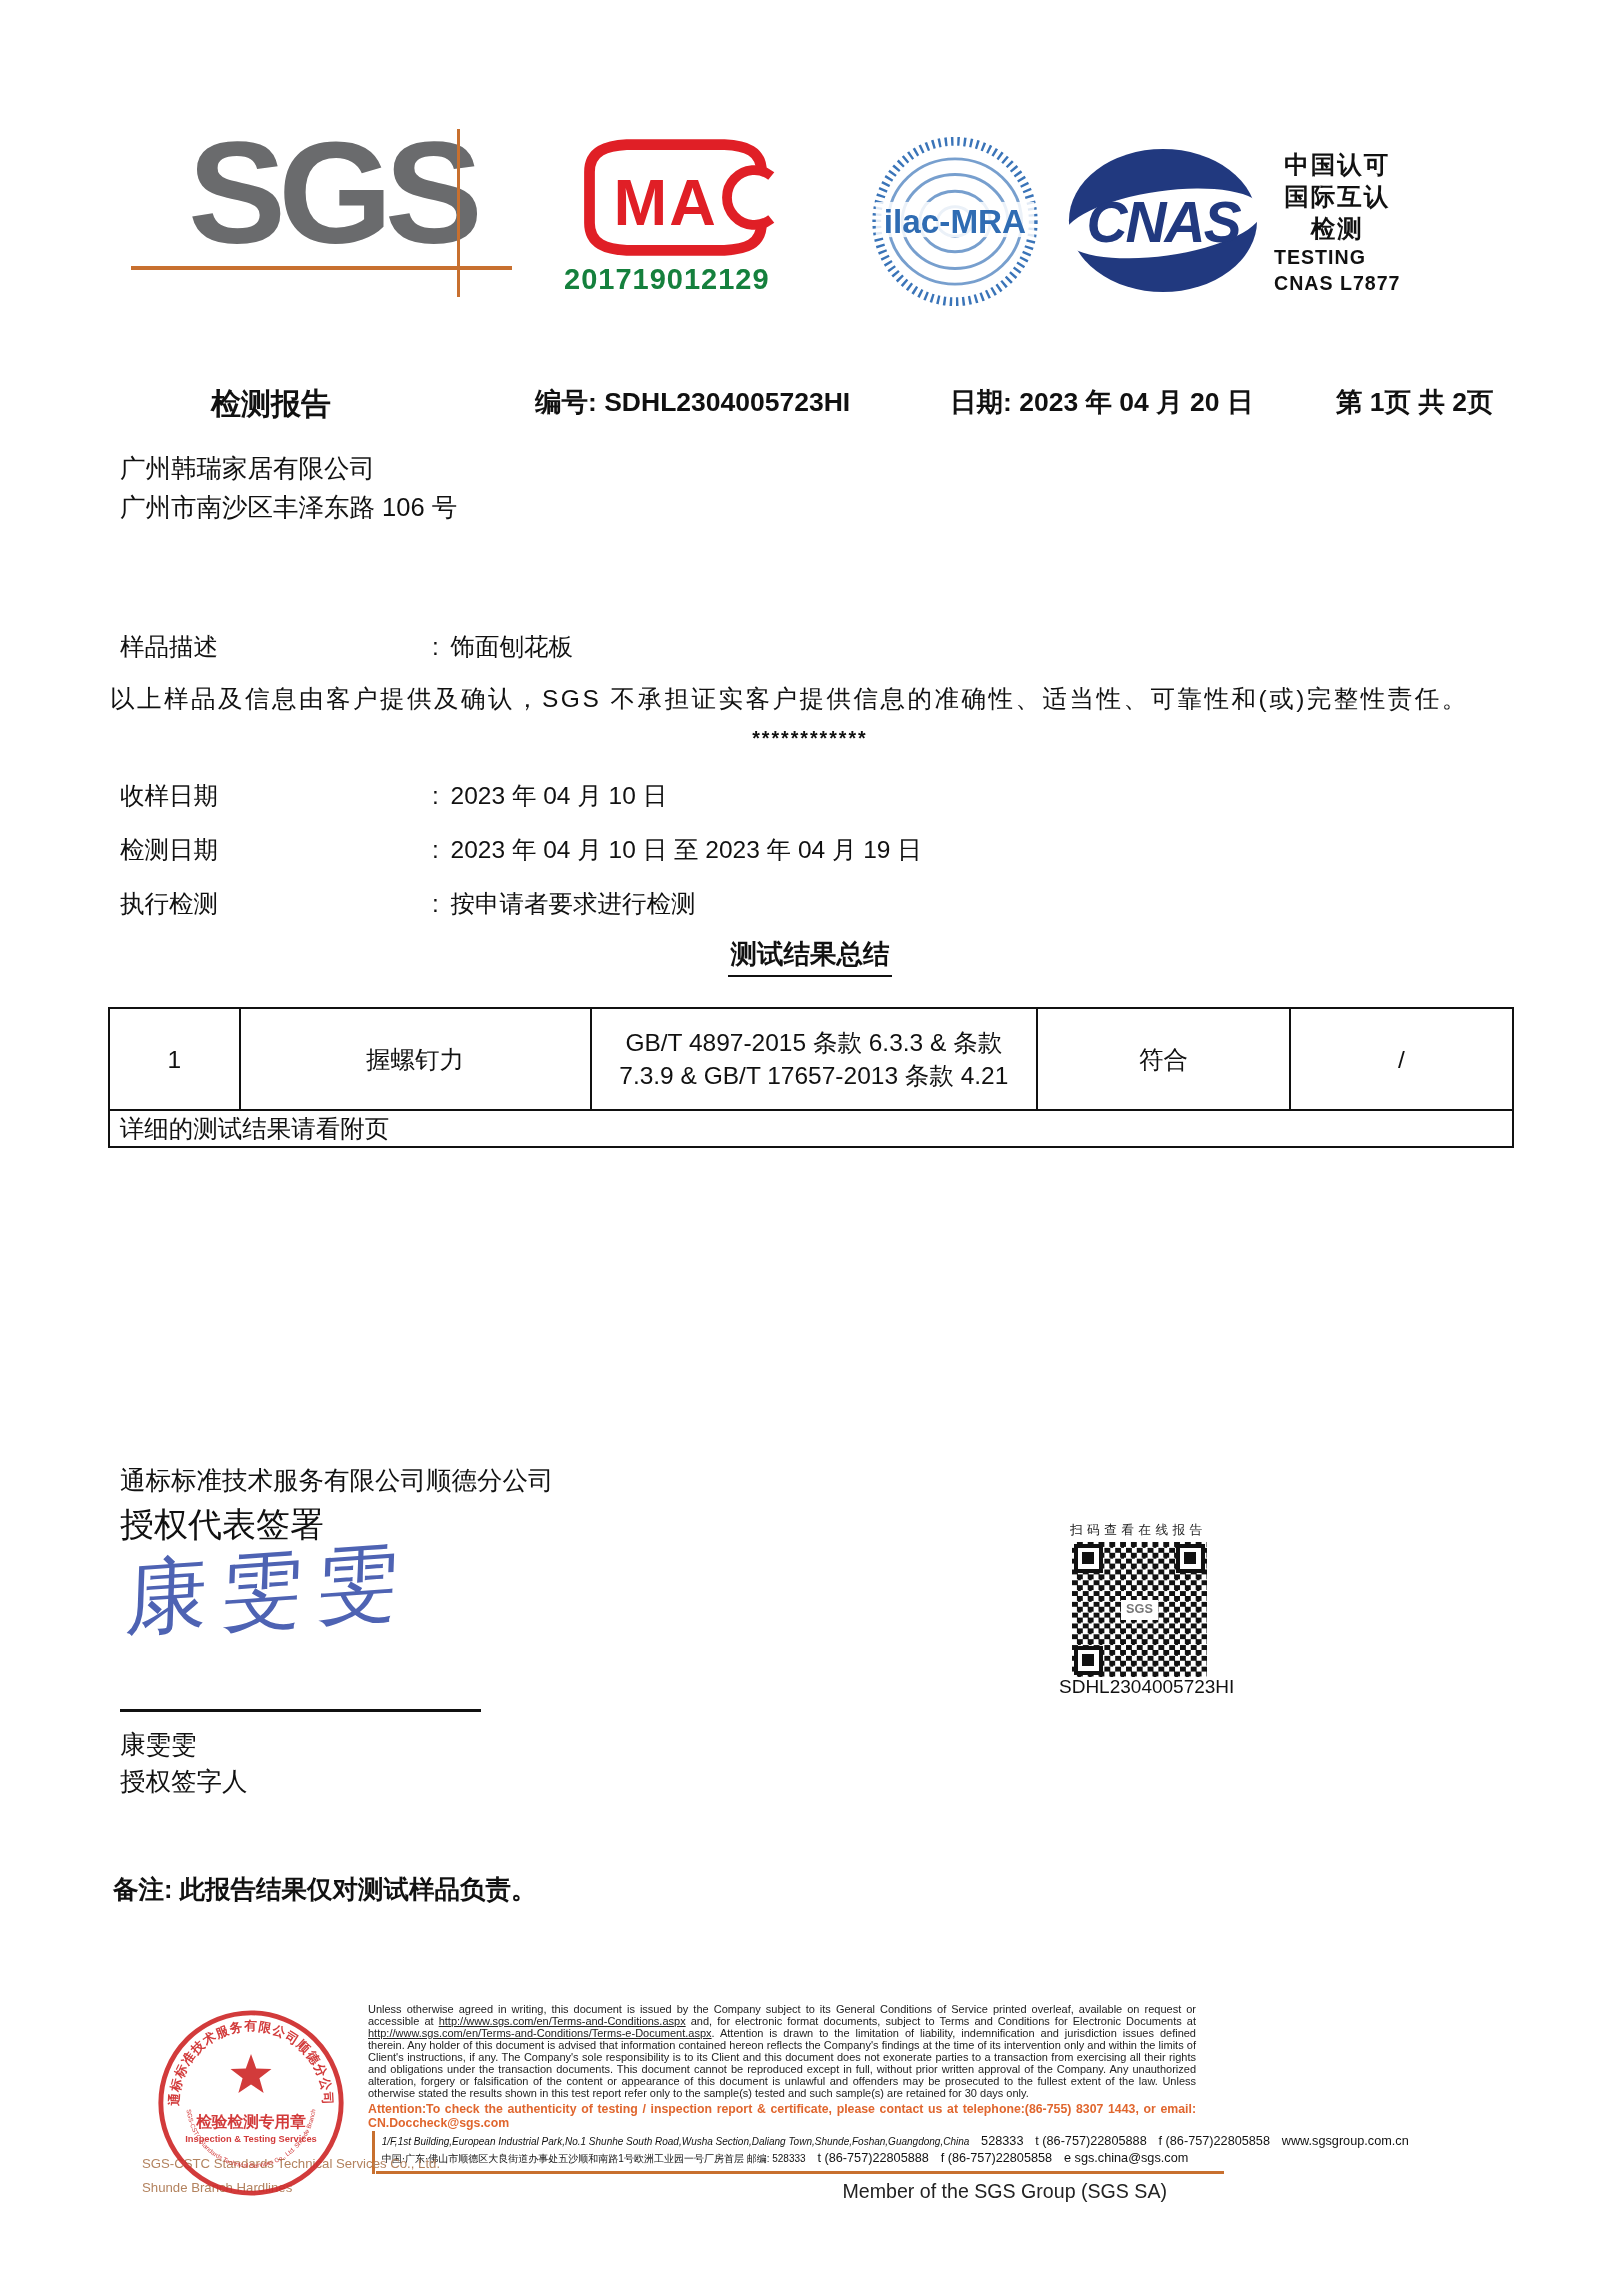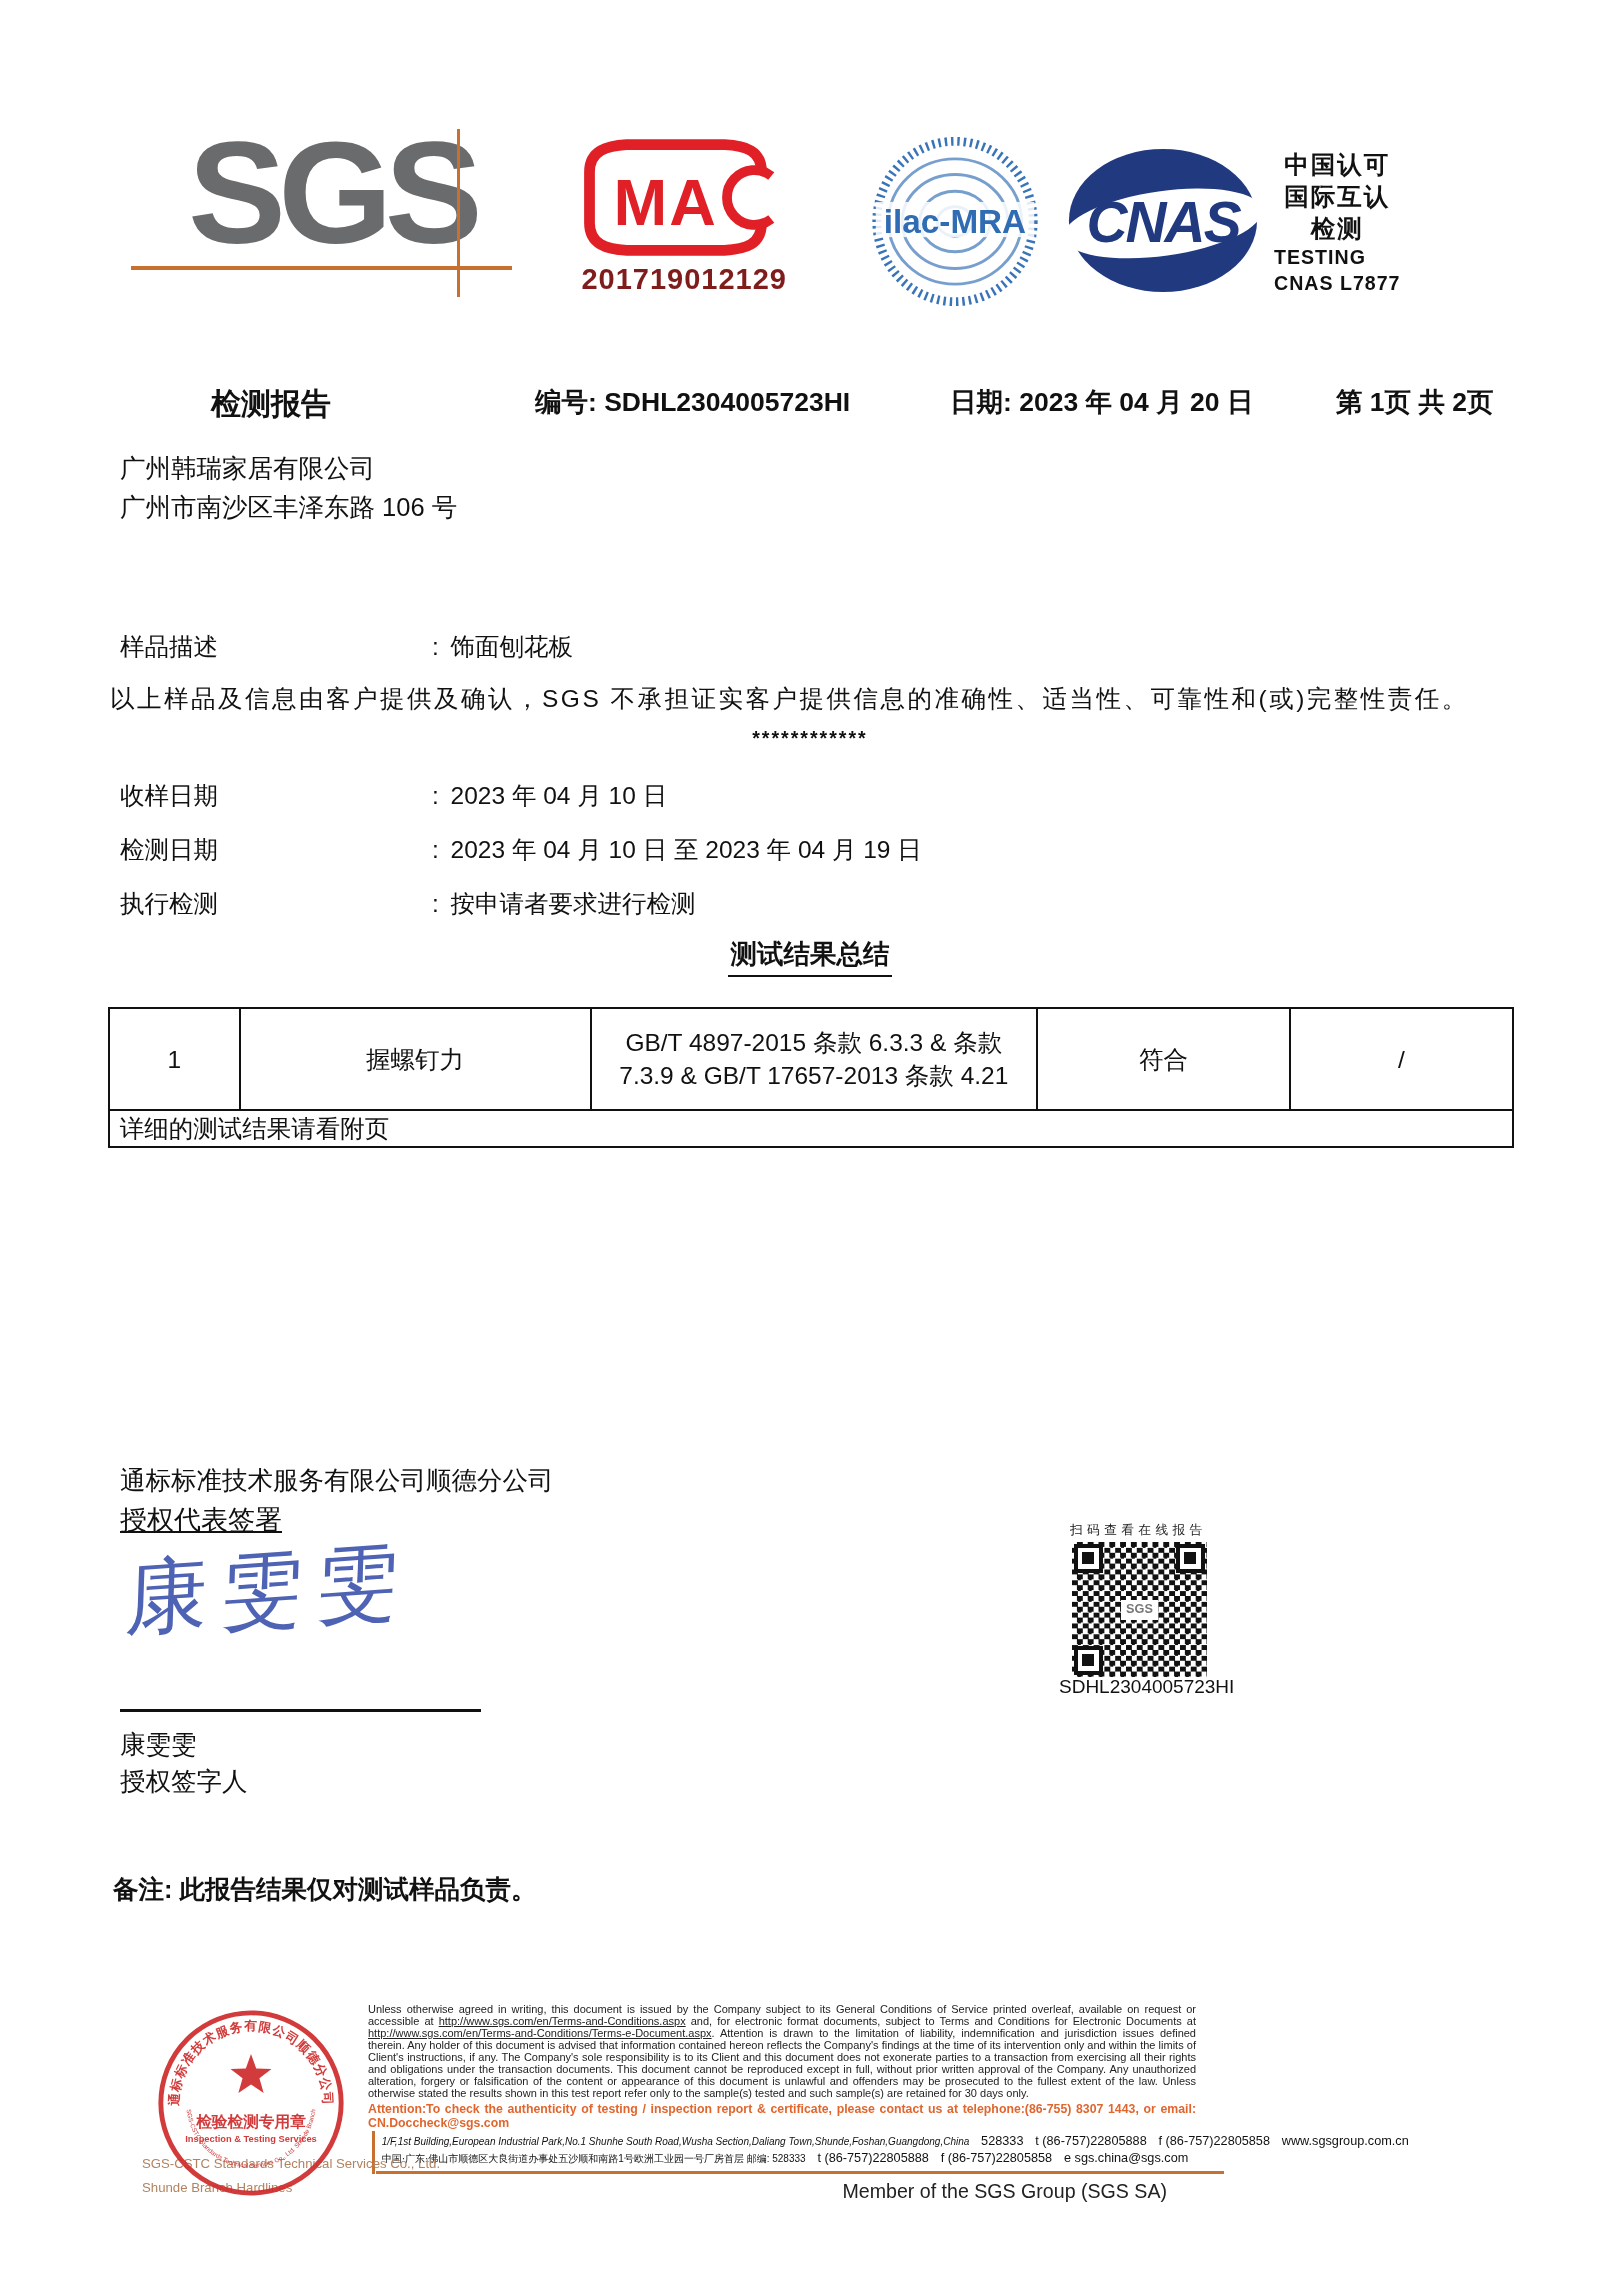--- a/index.html
+++ b/index.html
@@ -7,22 +7,22 @@
   body { font-family:"Liberation Sans","DejaVu Sans",sans-serif; color:#111; }
   .page { position:relative; width:1620px; height:2292px; background:#fff; overflow:hidden; }
 
   
   .sgs-logo { position:absolute; left:188px; top:125px; font-size:147px; line-height:137px;
               font-weight:700; color:#6a6b6d; letter-spacing:-7.8px; transform:scaleY(0.98); }
   .sgs-underline { position:absolute; left:131px; top:266px; width:381px; height:3.9px; background:#c8702f; }
   .sgs-vline { position:absolute; left:457px; top:129px; width:2.9px; height:168px; background:#c8702f; }
 
   .cma-box { position:absolute; left:564px; top:133px; width:223px; }
-  .cma-number { position:absolute; left:564px; top:263px; width:223px; text-align:right;
-                color:#7f1d1d; font-weight:700; font-size:29px; letter-spacing:1px; }
+  .cma-number { position:absolute; left:564px; top:263px; width:223px; text-align:left;
+                color:#15803d; font-weight:700; font-size:29px; letter-spacing:1px; }
   .ilac-box { position:absolute; left:866px; top:137px; }
   .cnas-box { position:absolute; left:1066px; top:147px; }
   .accred { position:absolute; left:1274px; top:149px; font-weight:700; }
   .accred .cn { font-size:24.5px; line-height:32px; letter-spacing:2px;text-align:center; }
   .accred .en { font-size:19.6px; line-height:25.5px; letter-spacing:1px; }
 
   
   .t-abs { position:absolute; top:384px; font-weight:700; white-space:nowrap; }
   .doc-title { left:211px; font-size:30px; }
   .rep-no { left:535px; font-size:26.5px; }
@@ -54,21 +54,21 @@
   table.results { position:absolute; left:108px; top:1007px; width:1406px;
                   border-collapse:collapse; table-layout:fixed; }
   table.results th, table.results td { border:2px solid #111; text-align:center; vertical-align:middle; }
   table.results { border:2.9px solid #111; }
   table.results th { background:#dcdcdc; font-size:25.5px; font-weight:700; height:57px; }
   table.results td { font-size:24.5px; height:102px; padding:3.9px 9.8px; line-height:33px; }
   table.results td.tfoot-cell { height:37px; text-align:left; padding:2px 9.8px; line-height:29px; }
 
   
   .sign-company { position:absolute; left:120px; top:1463px; font-size:25.5px; }
-  .sign-caption { position:absolute; left:120px; top:1502px; font-size:27px;text-decoration:underline; }
+  .sign-caption { position:absolute; left:120px; top:1502px; font-size:34px; }
   .signature { position:absolute; left:125px; top:1535px; font-size:82px; color:#4056ad;
                letter-spacing:13.7px; transform:rotate(-4deg) skewX(-6deg); opacity:.92; }
   .sign-line { position:absolute; left:120px; top:1709px; width:361px; height:2.9px; background:#111; }
   .sign-name { position:absolute; left:120px; top:1727px; font-size:25.5px; }
   .sign-role { position:absolute; left:120px; top:1764px; font-size:25.5px; }
 
   
   .qr-caption { position:absolute; left:1070px; top:1522px; font-size:12.7px; letter-spacing:4.4px;
                 color:#222; white-space:nowrap; }
   .qr { position:absolute; left:1072px; top:1542px; width:135px; height:135px;

